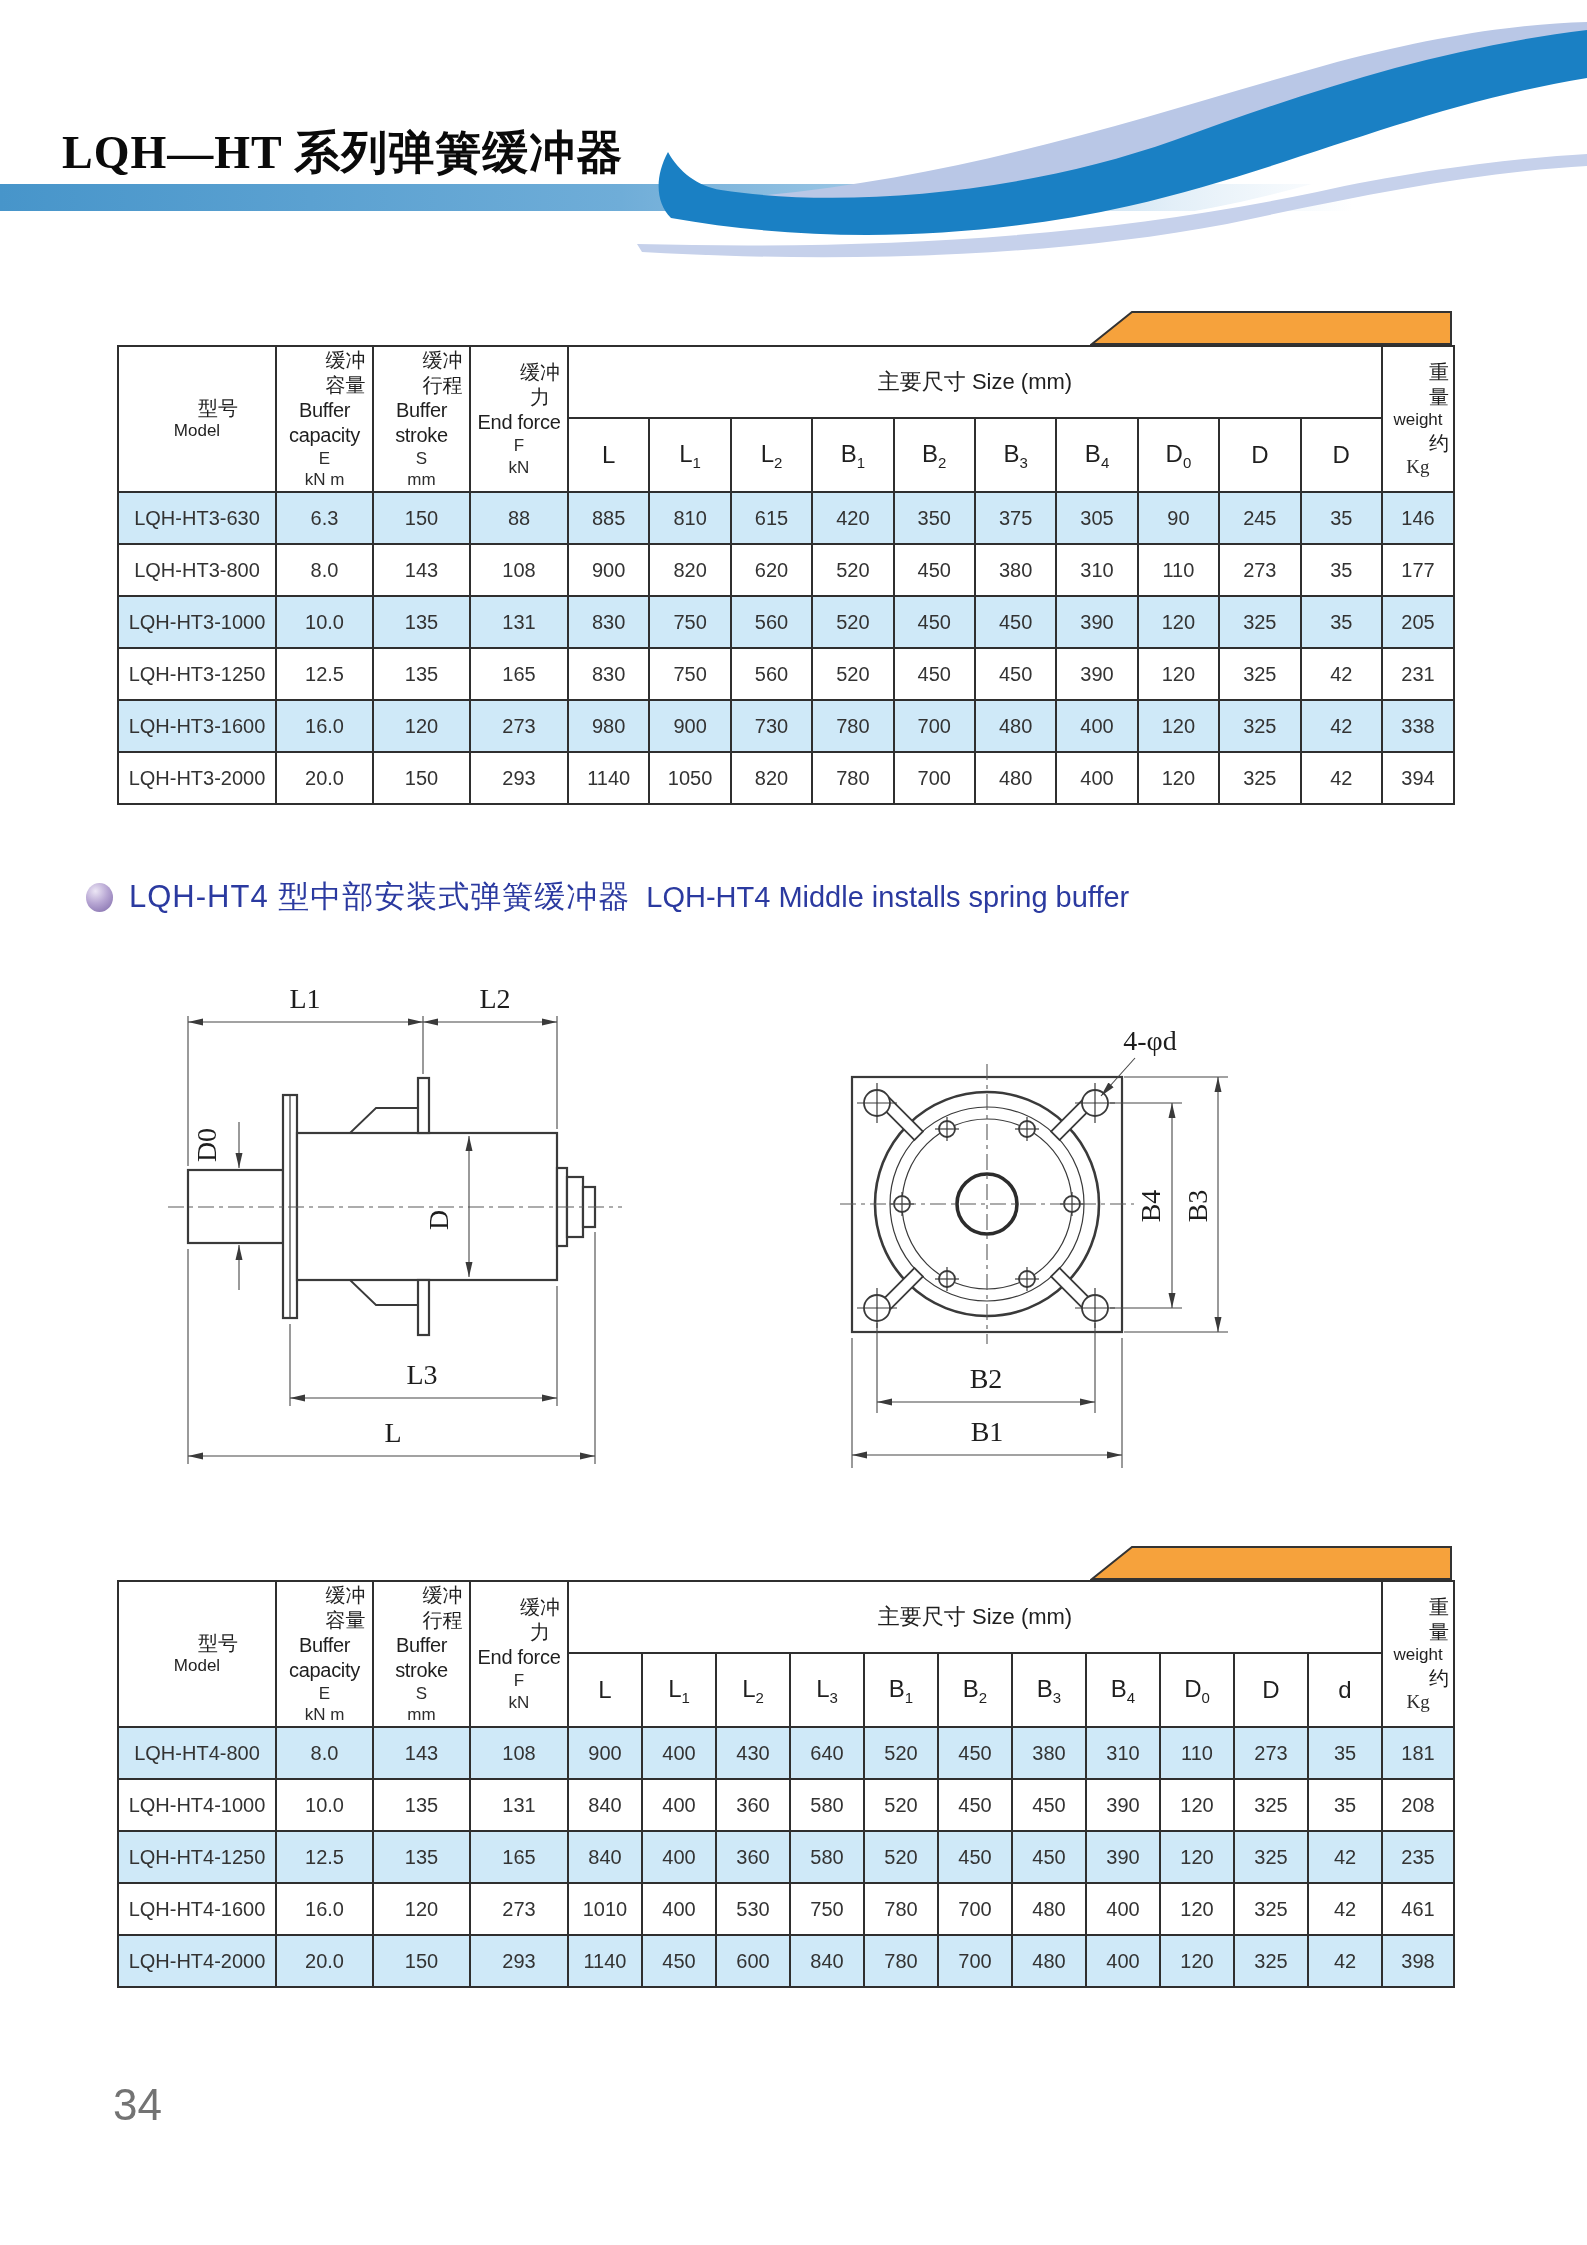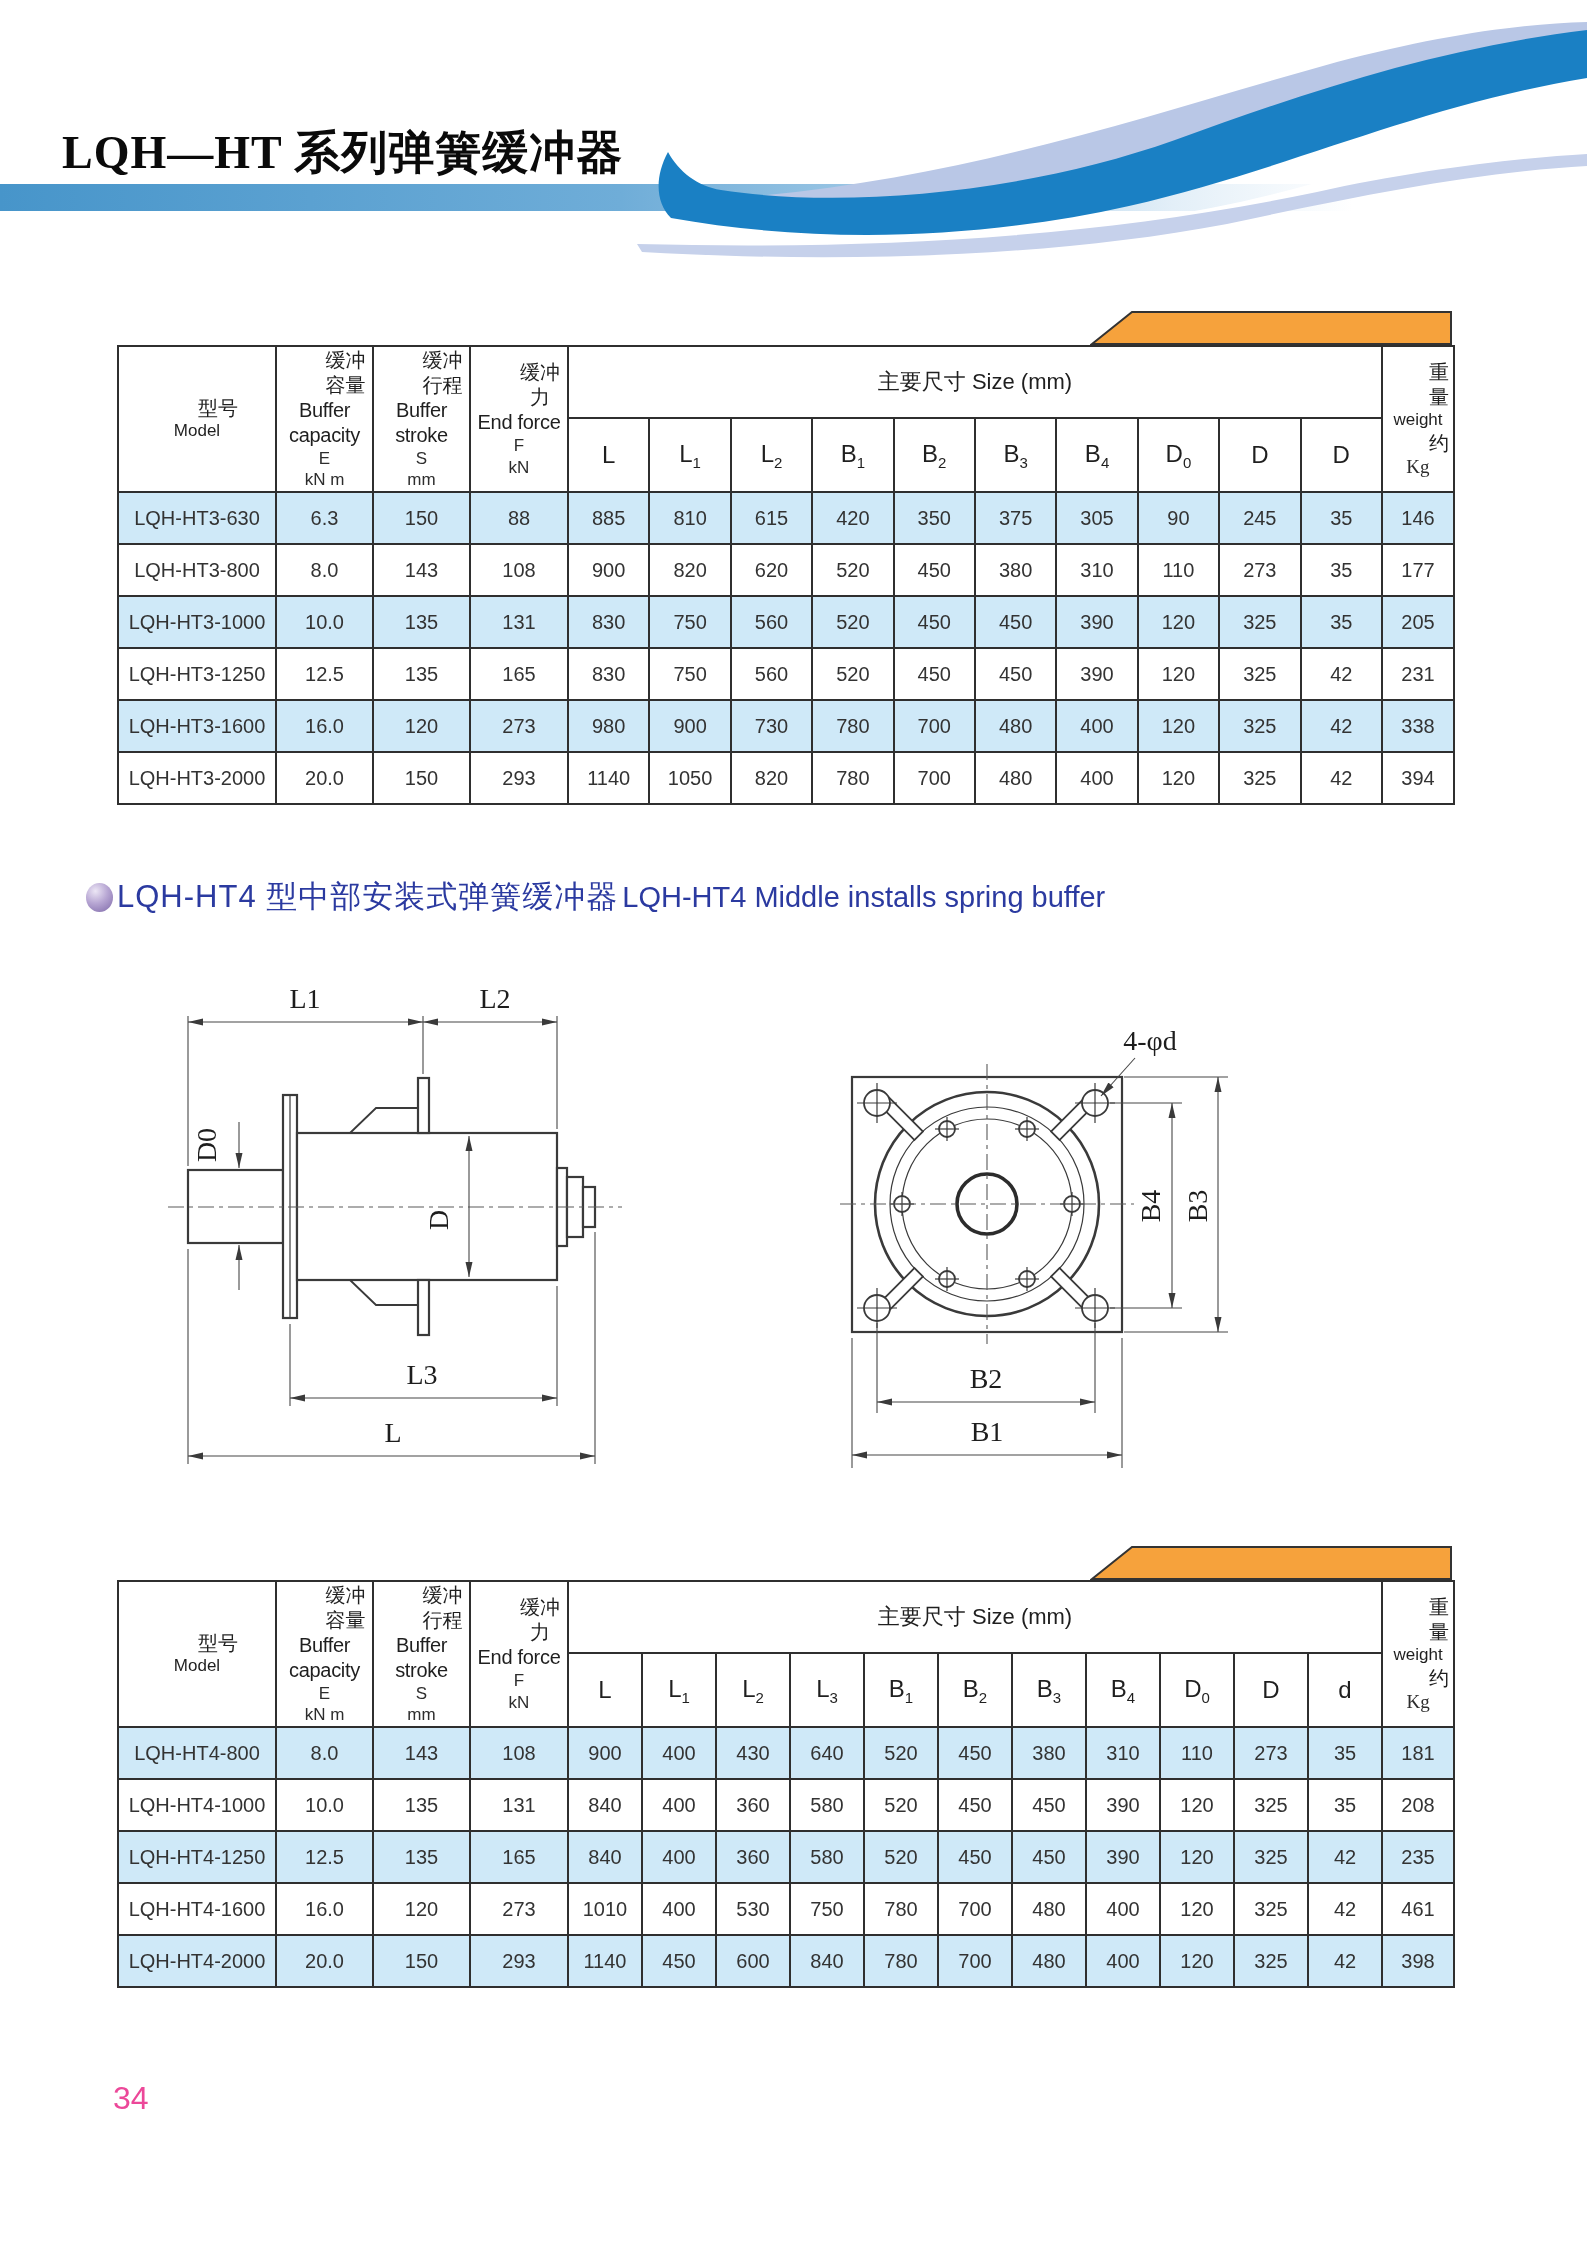--- a/index.html
+++ b/index.html
@@ -11,21 +11,21 @@
     background:linear-gradient(to right,var(--bar-blue,#4795ca) 0%,#6fadd8 45%,#a8cde8 68%,#e3eff8 85%,rgba(255,255,255,0) 98%);}
   .swoosh{position:absolute;left:457px;top:0;}
   .sw-blue{fill:var(--swoosh-blue,#1a80c4);}
   .sw-lav{fill:var(--swoosh-lavender,#b9c7e6);}
   .sw-lav2{fill:var(--swoosh-lavender-light,#c6d1eb);}
   .sw-white{fill:#ffffff;}
   .title{position:absolute;left:62px;top:122px;margin:0;
     font-family:"Liberation Serif",serif;font-weight:bold;font-size:46px;color:#0a0a0a;letter-spacing:1px;}
 
   
-  .heading{position:absolute;left:86px;top:872px;height:50px;display:flex;align-items:center;gap:4px;}
+  .heading{position:absolute;left:86px;top:872px;height:50px;display:flex;align-items:center;gap:16px;}
   .bullet{width:27px;height:29px;border-radius:50%;flex:0 0 auto;
     background:radial-gradient(circle at 35% 28%,#ece6f5 0%,#b7a6d3 45%,#7d68a8 100%);}
   .hcn{font-size:31px;color:var(--heading-blue,#2b3aa0);letter-spacing:1px;}
   .hen{font-size:29px;color:var(--heading-blue,#2b3aa0);}
 
   
   .tablewrap{position:absolute;left:117px;}
   .t1{top:310px;}
   .t2{top:1545px;}
   .orange-tab{position:absolute;left:973px;top:0;}
@@ -58,21 +58,21 @@
   .s25{fill:none;stroke:#3a3a3a;stroke-width:2.6;}
   .s35{fill:none;stroke:#2c2c2c;stroke-width:3.6;}
   .holefill{fill:#fff;stroke:#3a3a3a;stroke-width:1.8;}
   .cdash{fill:none;stroke:#5a5a5a;stroke-width:1.1;stroke-dasharray:16 5 4 5;}
   .ext{stroke:#474747;stroke-width:1.1;}
   .diml{stroke:#474747;stroke-width:1.1;fill:none;}
   .dlabel{font-family:"Liberation Serif",serif;font-size:28px;fill:#1d1d1d;text-anchor:middle;}
   .arrw{fill:#3a3a3a;}
 
   
-  .pagenum{position:absolute;left:113px;top:2080px;font-size:32px;color:#ec4899;}
+  .pagenum{position:absolute;left:113px;top:2080px;font-size:44px;color:#737373;}
 </style>
 </head>
 <body>
 
 <div class="page">
 
   <div class="gradient-bar"></div>
   <svg class="swoosh" width="1130" height="260" viewBox="0 0 1130 260">
     <path class="sw-white" d="M 220 232 C 480 252 720 230 900 170 C 990 140 1070 124 1130 118 L 1130 160 C 1000 170 880 200 740 230 C 560 262 360 258 220 248 Z"></path>
     <path class="sw-lav2" d="M 180 244 C 420 250 640 238 860 192 C 960 170 1060 158 1130 154 L 1130 166 C 1020 172 900 196 770 224 C 580 260 360 262 185 252 Z"></path>

